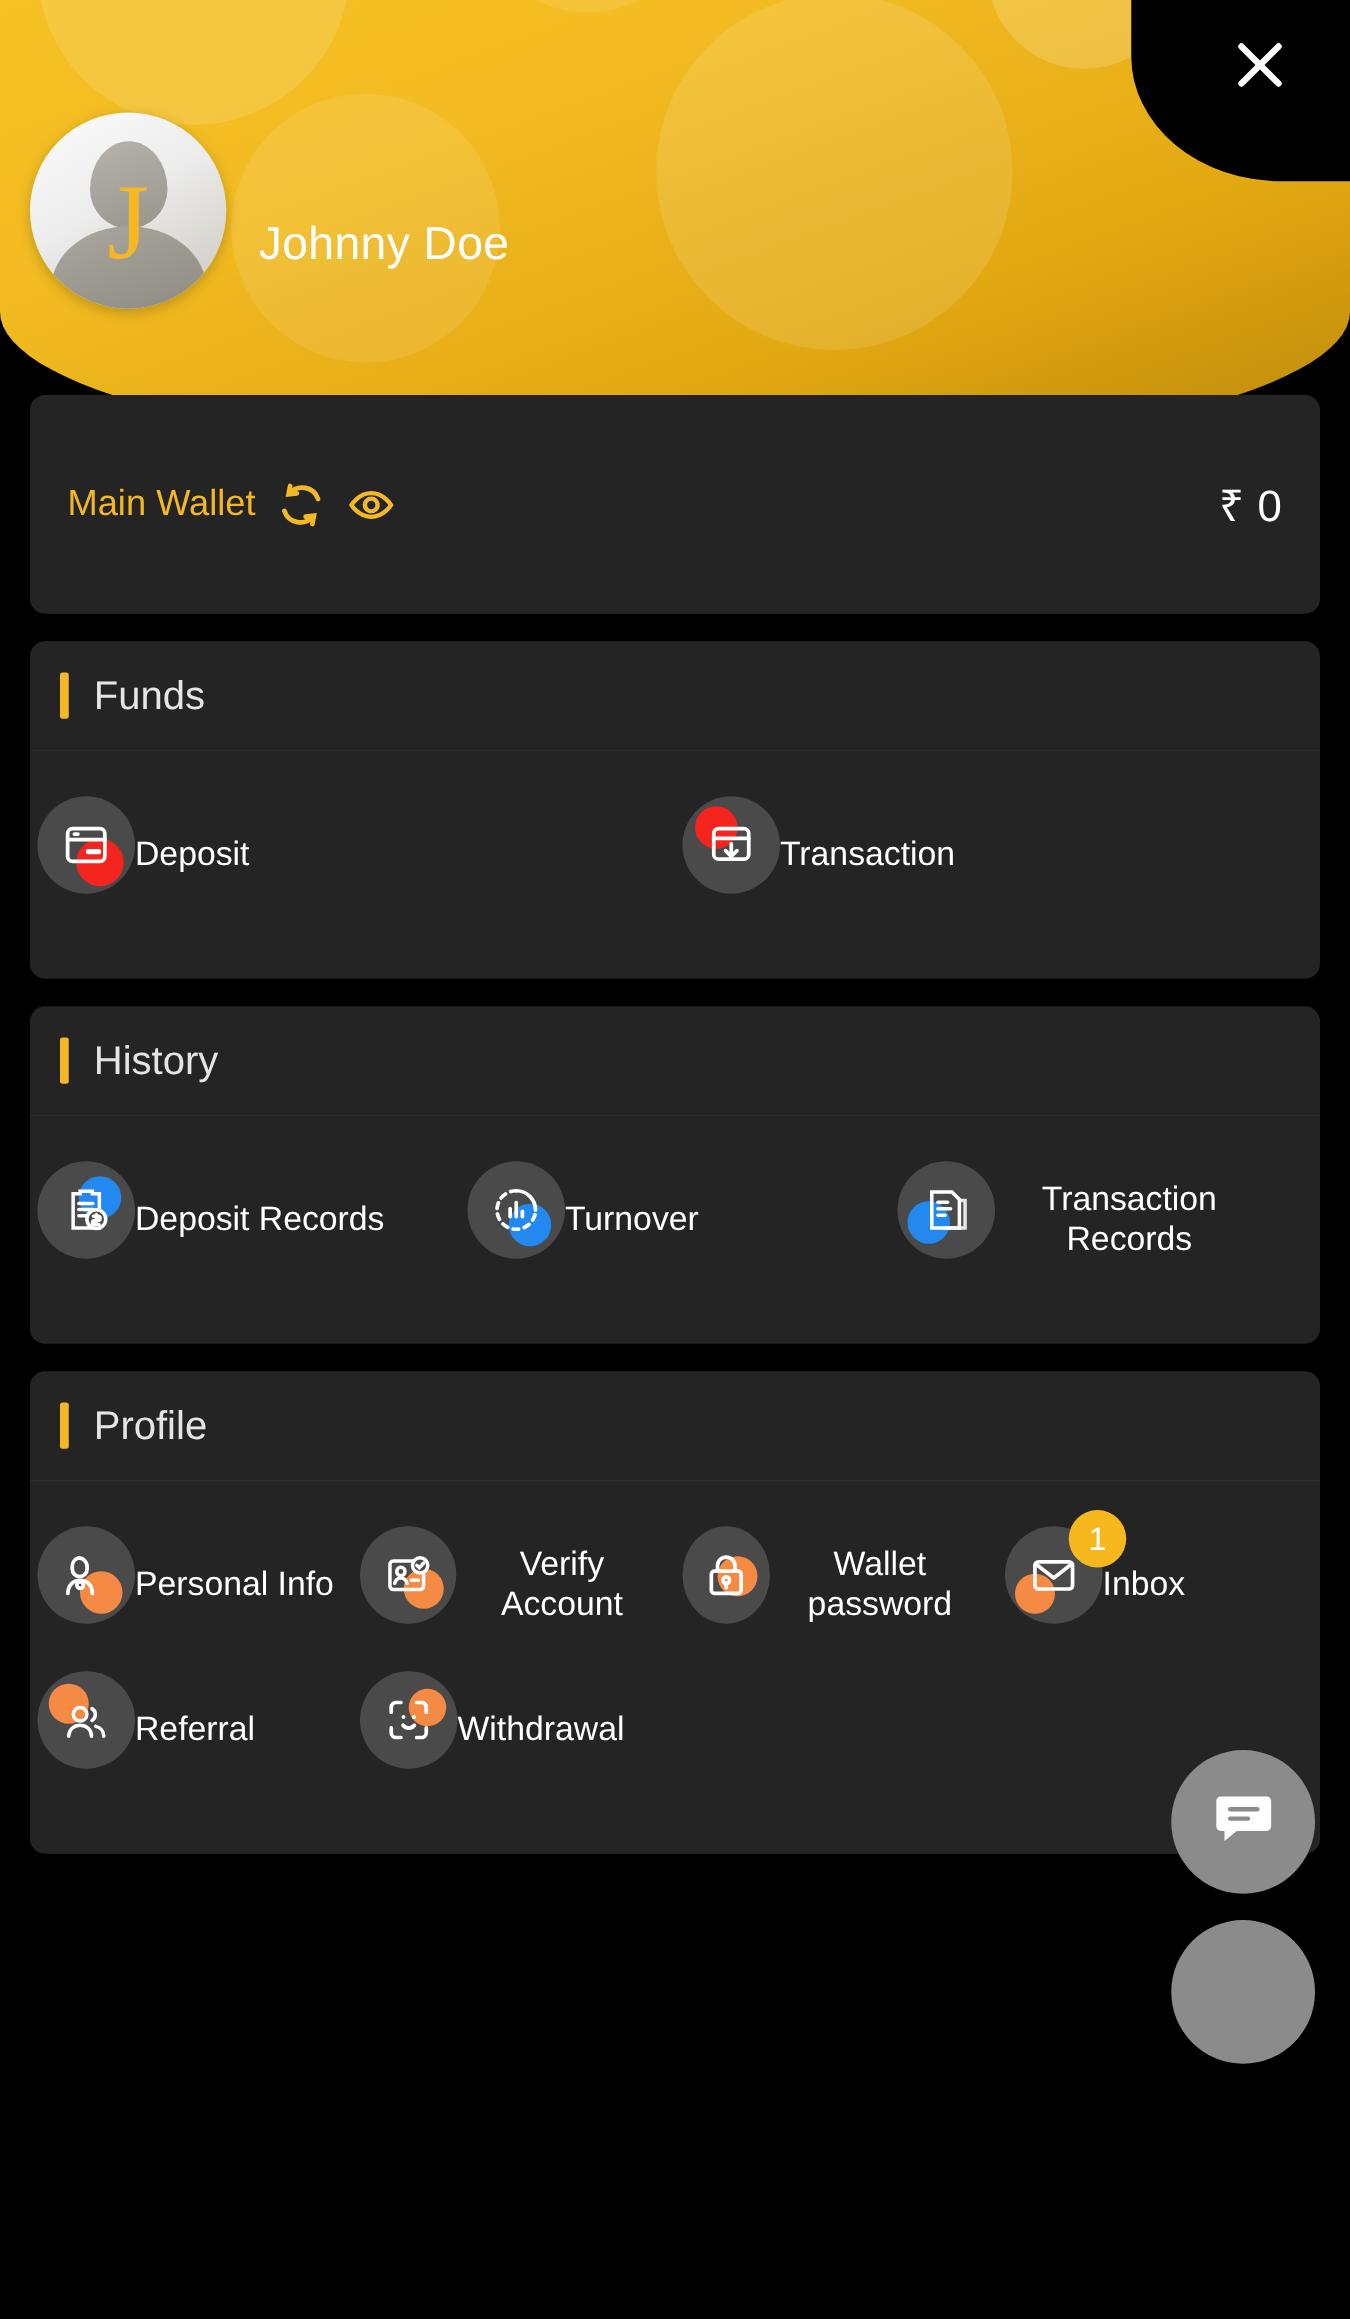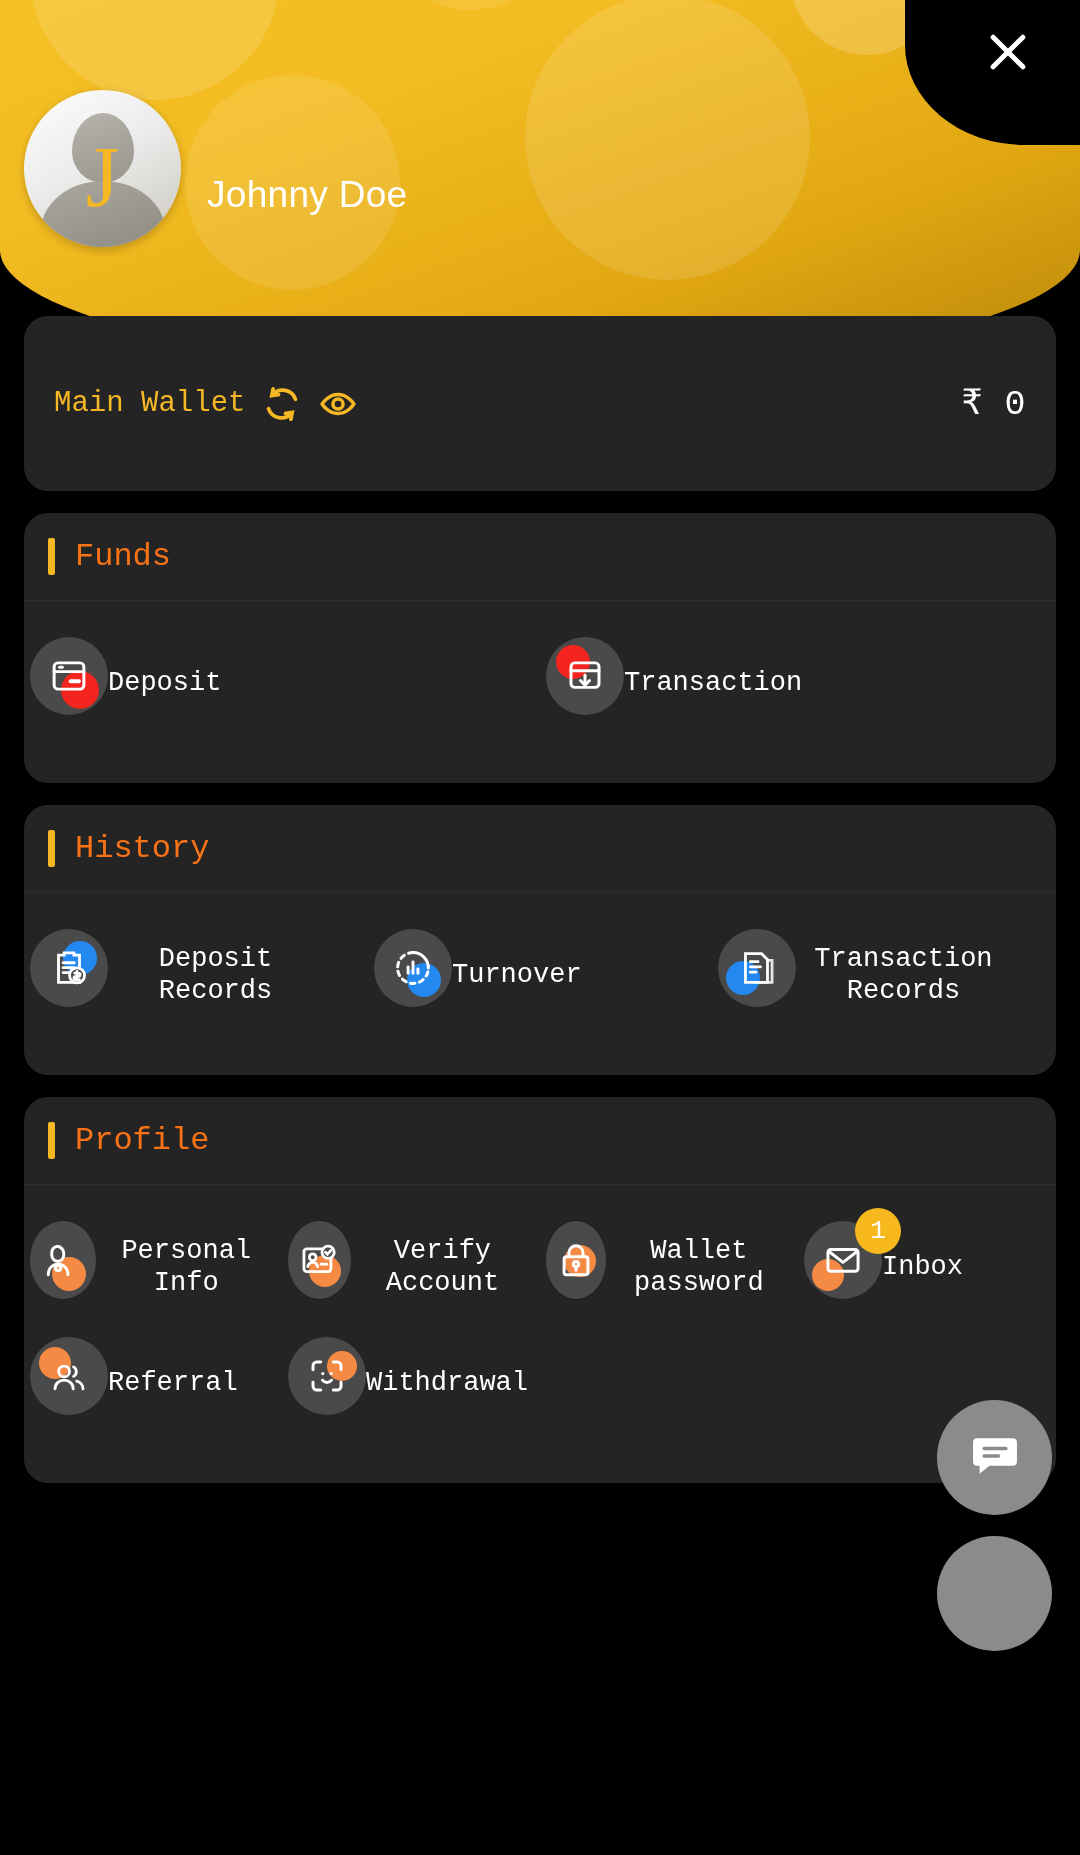--- a/index.html
+++ b/index.html
@@ -75,41 +75,40 @@
   }
   .user-name {
     position:absolute; left:207px; top:130px;
     font-size:37px; color:#fff; letter-spacing:.3px; z-index:4;margin-top:44px;
   }
 
   
   .card {
     margin:0 24px 22px 24px;
     background:#242424;
-    border-radius:24px;
-    font-family:Liberation Mono, monospace;
+    border-radius:12px;
   }
   .wallet {
     height:175px;
     display:flex; align-items:center; justify-content:space-between;
     padding:0 30px;
     margin-top:-56px; position:relative; z-index:6;
   }
   .wallet-left { display:flex; align-items:center; gap:18px; }
   .wallet-label { font-size:29px; color:#F5B824; }
   .icon-refresh, .icon-eye { width:38px; height:38px; display:block; }
   .wallet-bal { font-size:35px; color:#fff; letter-spacing:.5px; }
 
   .sec-head {
     display:flex; align-items:center; gap:20px;
     height:88px; padding-left:24px;
     border-bottom:1px solid #2e2e2e;
   }
   .sec-bar { width:7px; height:37px; background:#F5B824; border-radius:2px; }
-  .sec-title { font-size:32px; color:#f97316; }
+  .sec-title { font-size:32px; color:#e5e5e5; }
 
   .grid { display:flex; flex-wrap:wrap; padding:36px 0 30px 0; }
   .grid.c2 .cell { width:50%; }
   .grid.c3 .cell { width:33.333%; }
   .grid.c4 .cell { width:25%; }
   .cell {
     display:flex; flex-direction:row; align-items:center;
     padding:0 6px 22px 6px;
   }
   .ic-wrap {

